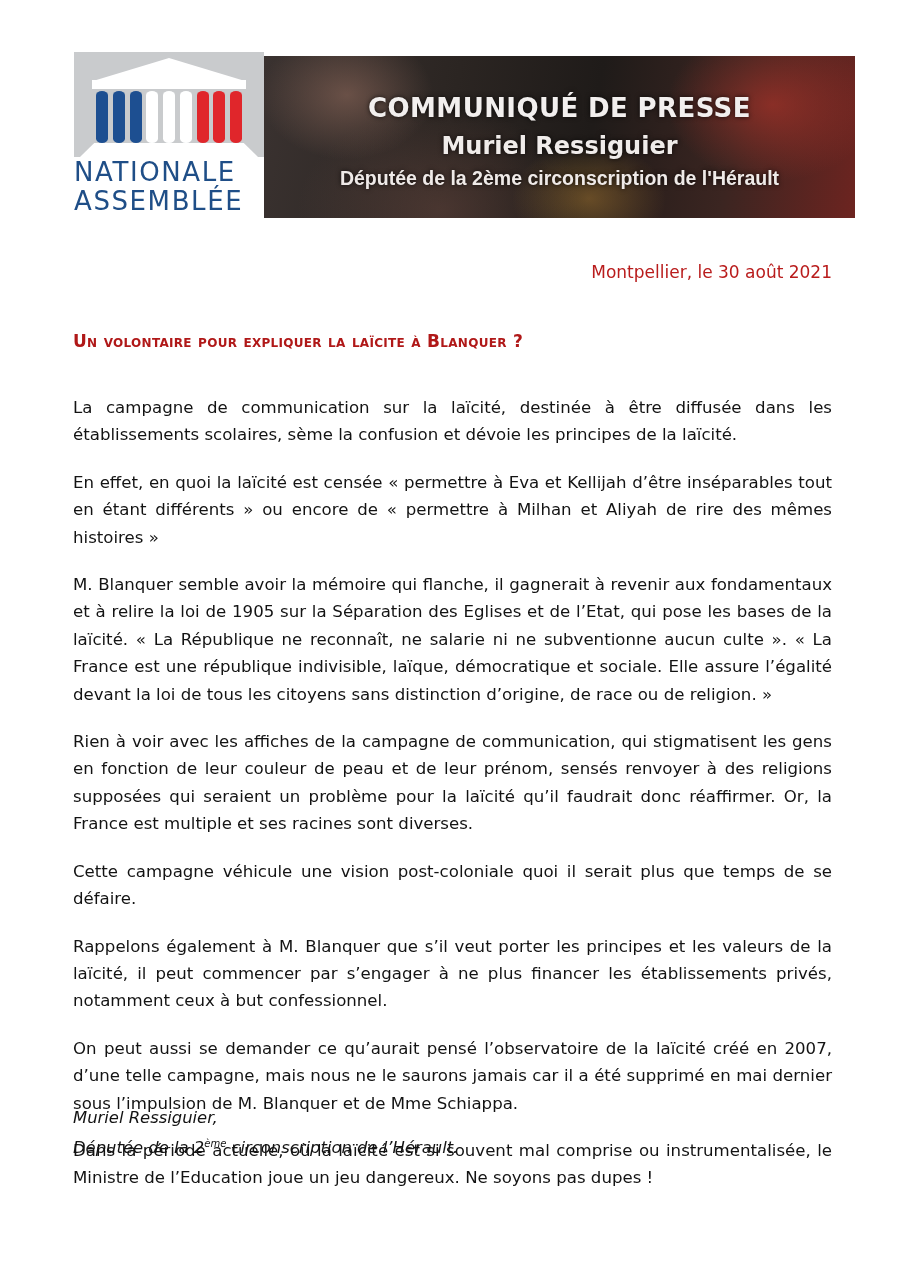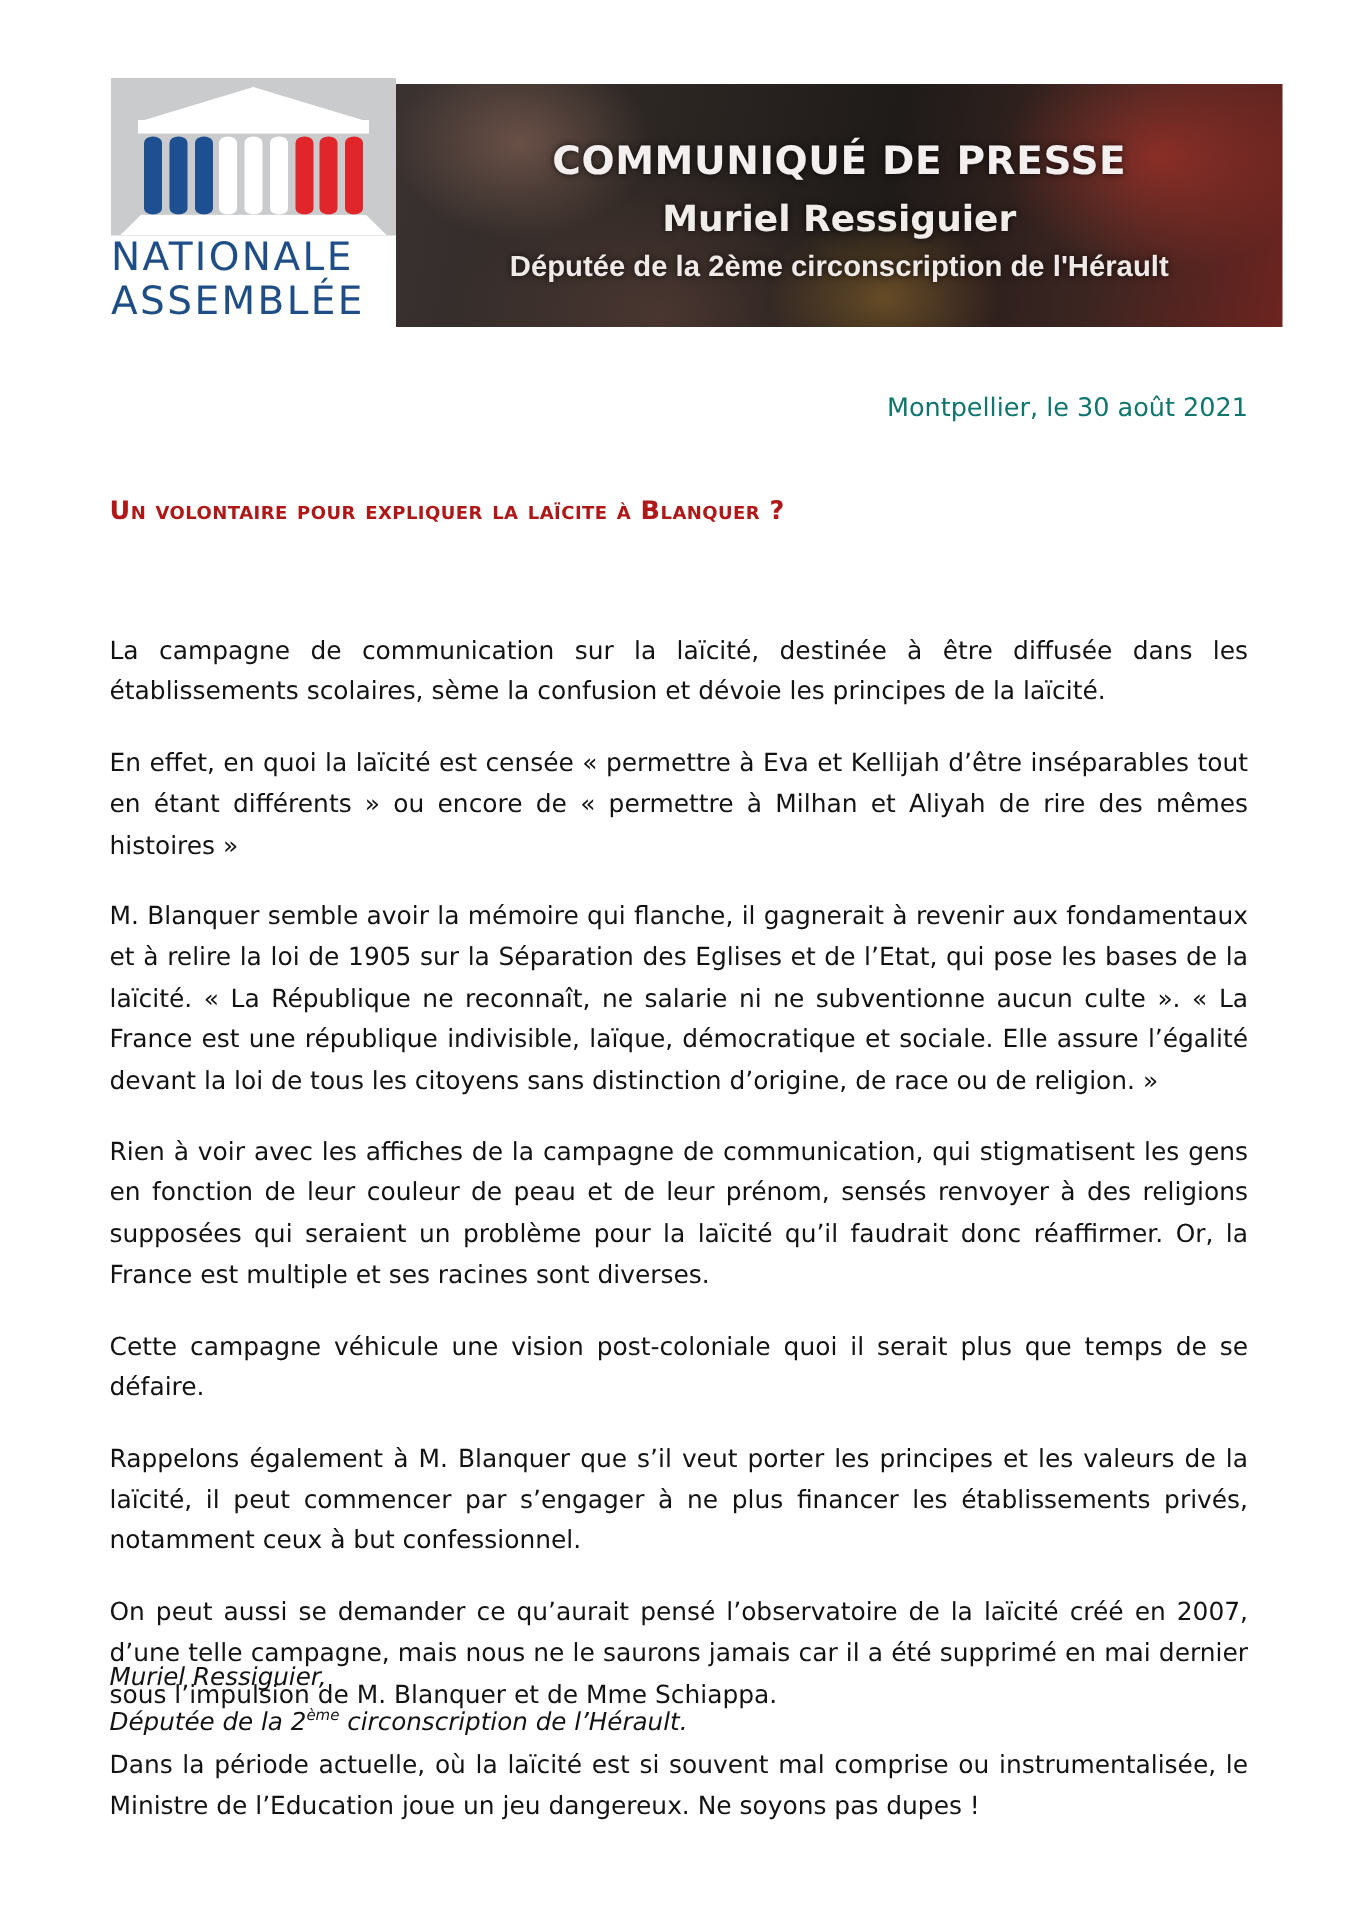--- a/index.html
+++ b/index.html
@@ -155,41 +155,41 @@
 
   
   .date-line {
     position: absolute;
     left: 73px;
     top: 262px;
     width: 759px;
     text-align: right;
     font-family: "DejaVu Sans", sans-serif;
     font-size: 17px;
-    color: #0f766e;
+    color: #b91c1c;
   }
 
   .doc-title {
     position: absolute;
     left: 73px;
     top: 331px;
     width: 759px;
     text-align: left;
     color: #b01818;
     font-family: "DejaVu Sans", sans-serif;
     font-weight: bold;
     font-size: 17px;
     font-variant: small-caps;
     letter-spacing: 0.3px;
   }
 
   .body-copy {
     position: absolute;
     left: 73px;
-    top: 420px;
+    top: 394px;
     width: 759px;
   }
   .body-copy p {
     margin: 0 0 20px 0;
     font-family: "DejaVu Sans", sans-serif;
     font-size: 16.6px;
     line-height: 27.4px;
     text-align: justify;
     color: #131313;
   }

